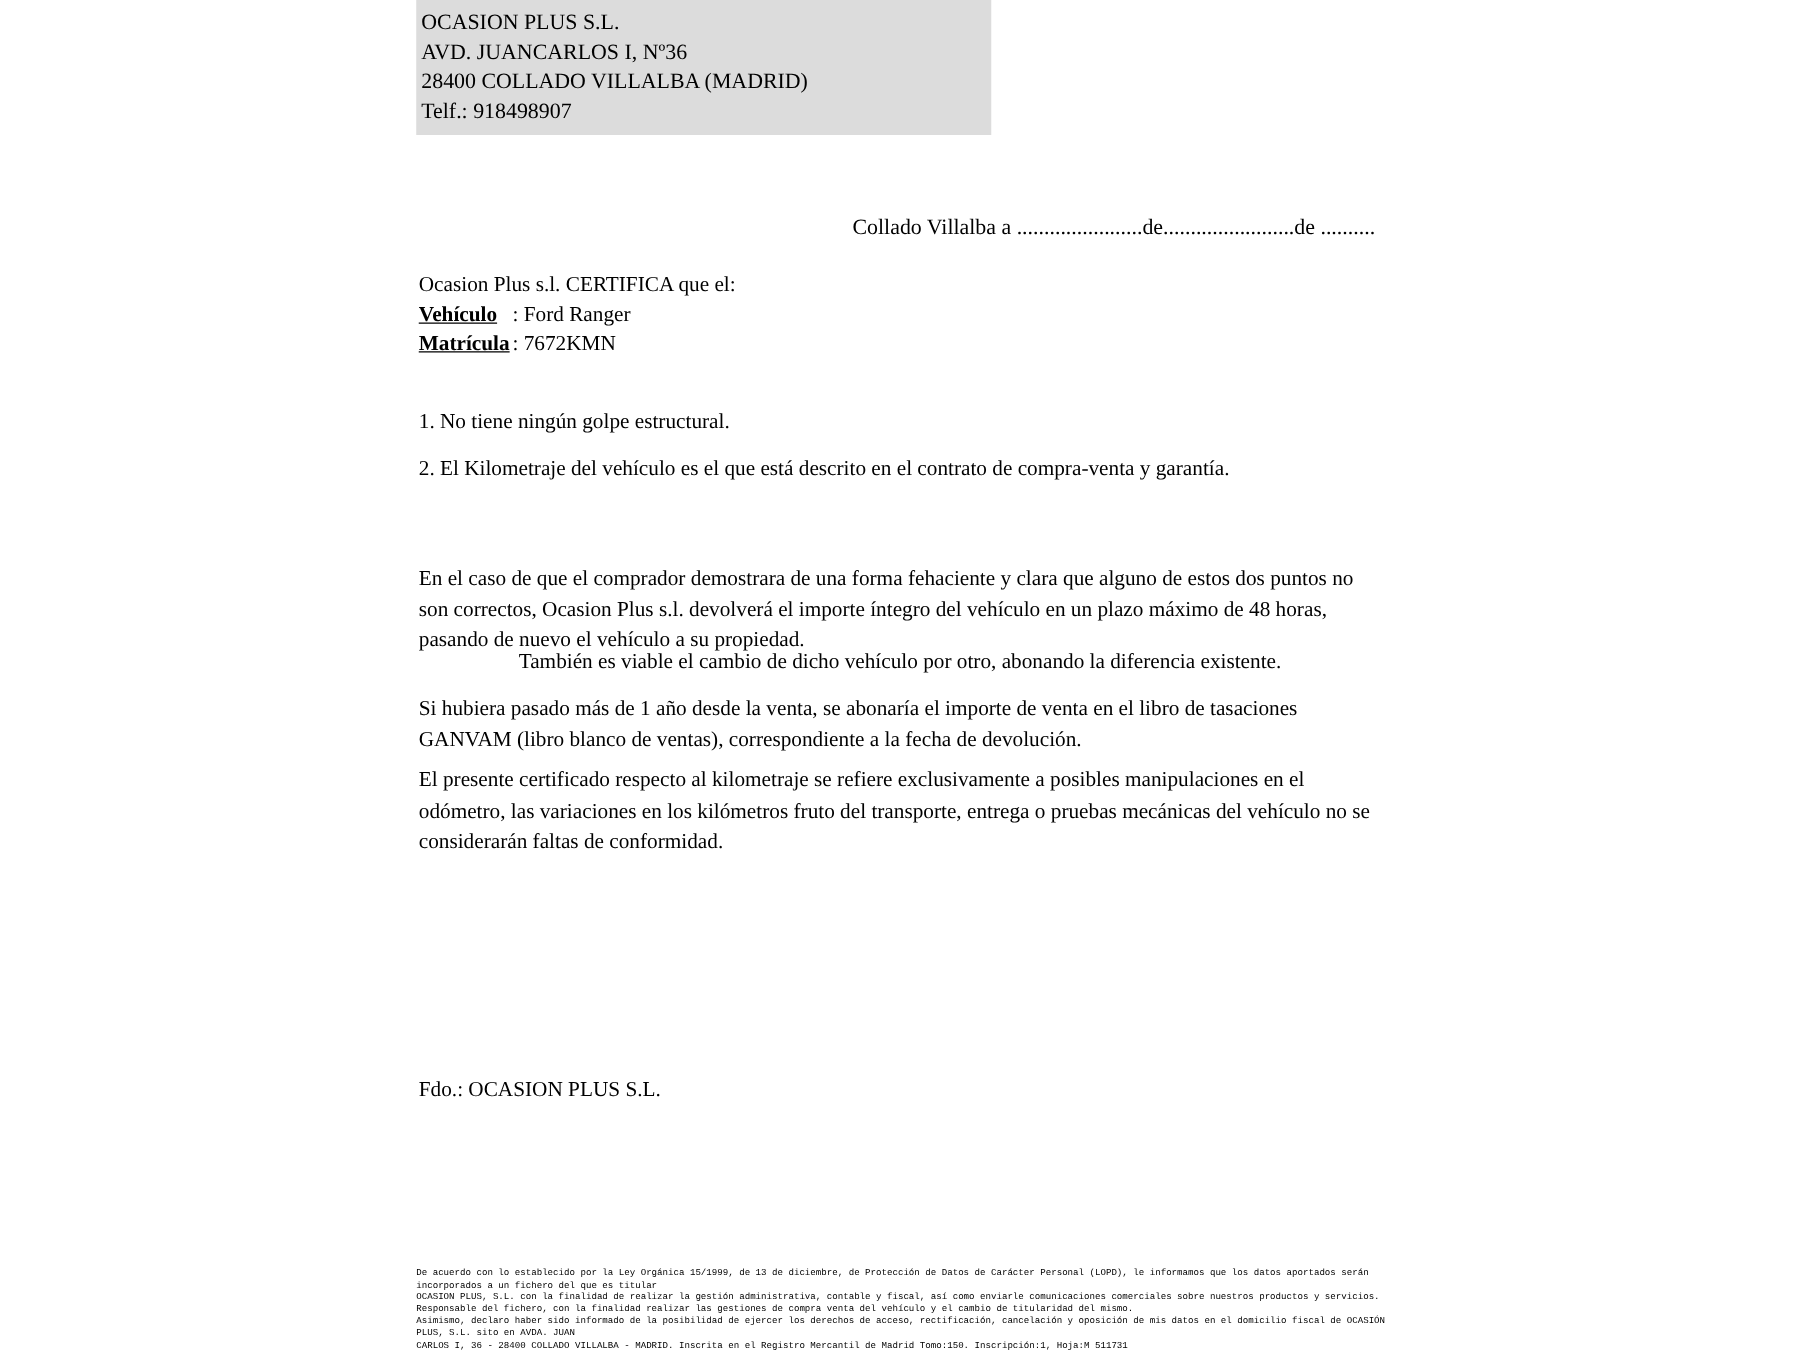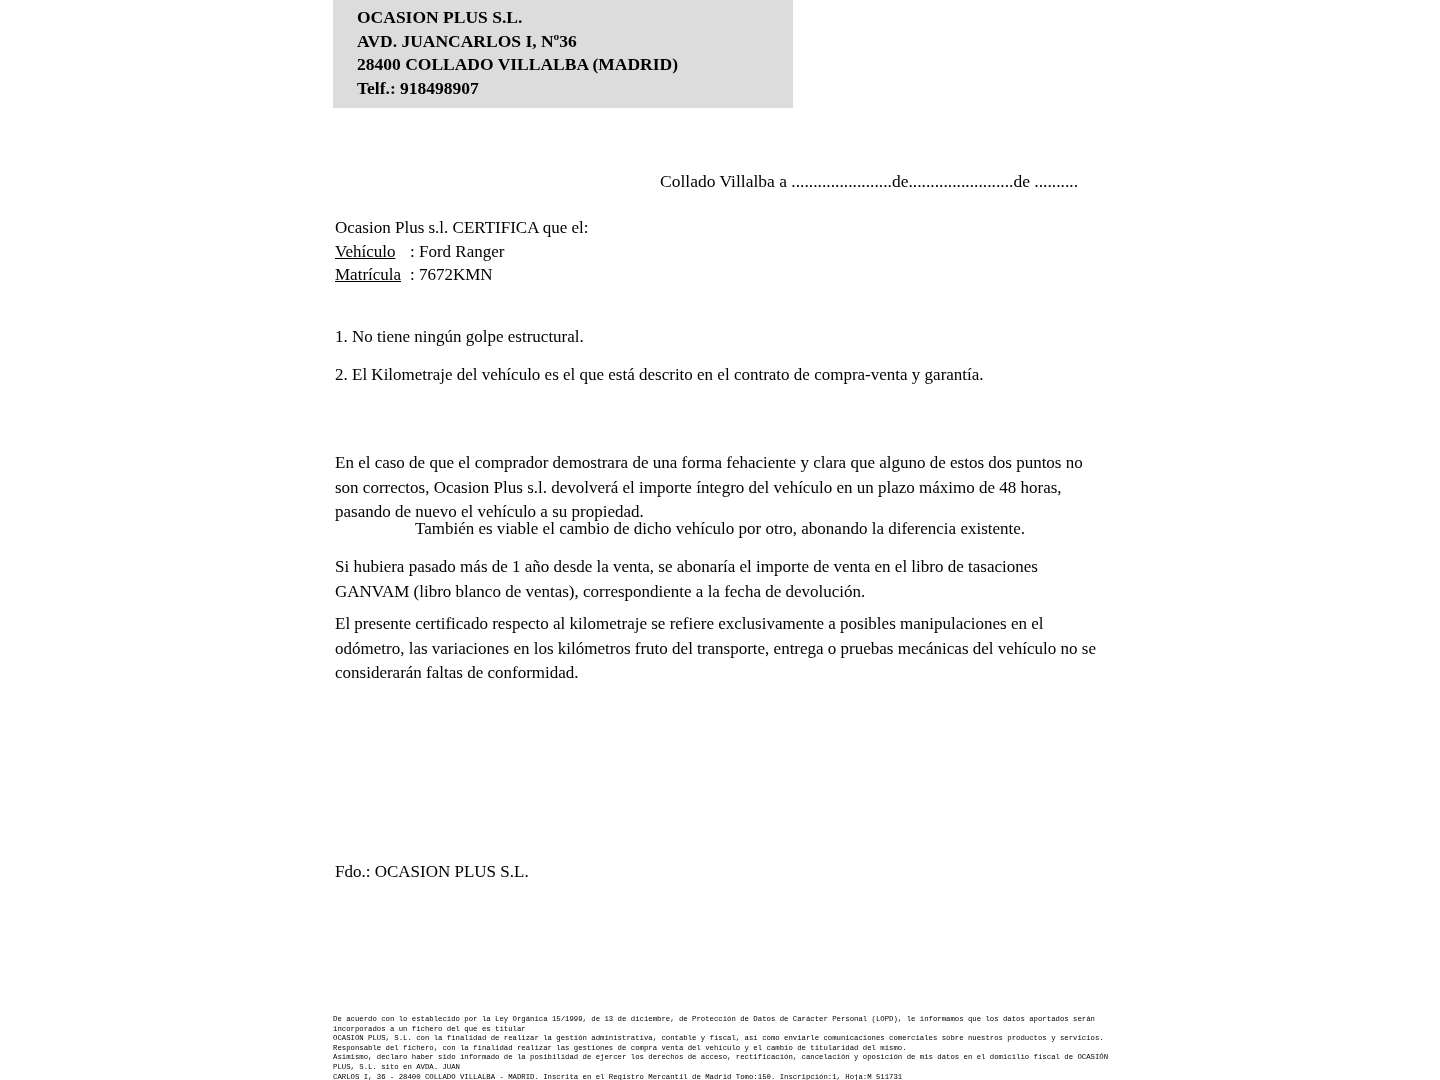--- a/index.html
+++ b/index.html
@@ -21,32 +21,31 @@
     position: absolute;
     left: 333px;
     top: 0px;
     width: 460px;
     background: #dcdcdc;
     padding: 6px 0 8px 0;
     box-sizing: border-box;
   }
   .company-box .line {
     font-family: "Liberation Serif", serif;
-    font-weight: bold;
+    font-weight: normal;
     font-size: 17.5px;
     line-height: 23.6px;
     padding-left: 4px;
     white-space: pre;
-    margin-left: 20px;
   }
 
   
   .date-line {
     position: absolute;
-    left: 660px;
+    left: 682px;
     top: 170px;
     font-size: 17.5px;
     line-height: 22px;
     white-space: pre;
   }
 
   
   .certify {
     position: absolute;
     left: 335px;
@@ -55,20 +54,21 @@
     line-height: 23.5px;
   }
   .certify .row {
     display: block;
     white-space: pre;
   }
   .certify .lbl {
     display: inline-block;
     width: 75px;
     text-decoration: underline;
+    font-weight: bold;
   }
 
   .point {
     position: absolute;
     left: 335px;
     font-size: 17px;
     line-height: 23px;
     white-space: pre;
   }
   .point-1 { top: 325px; }

